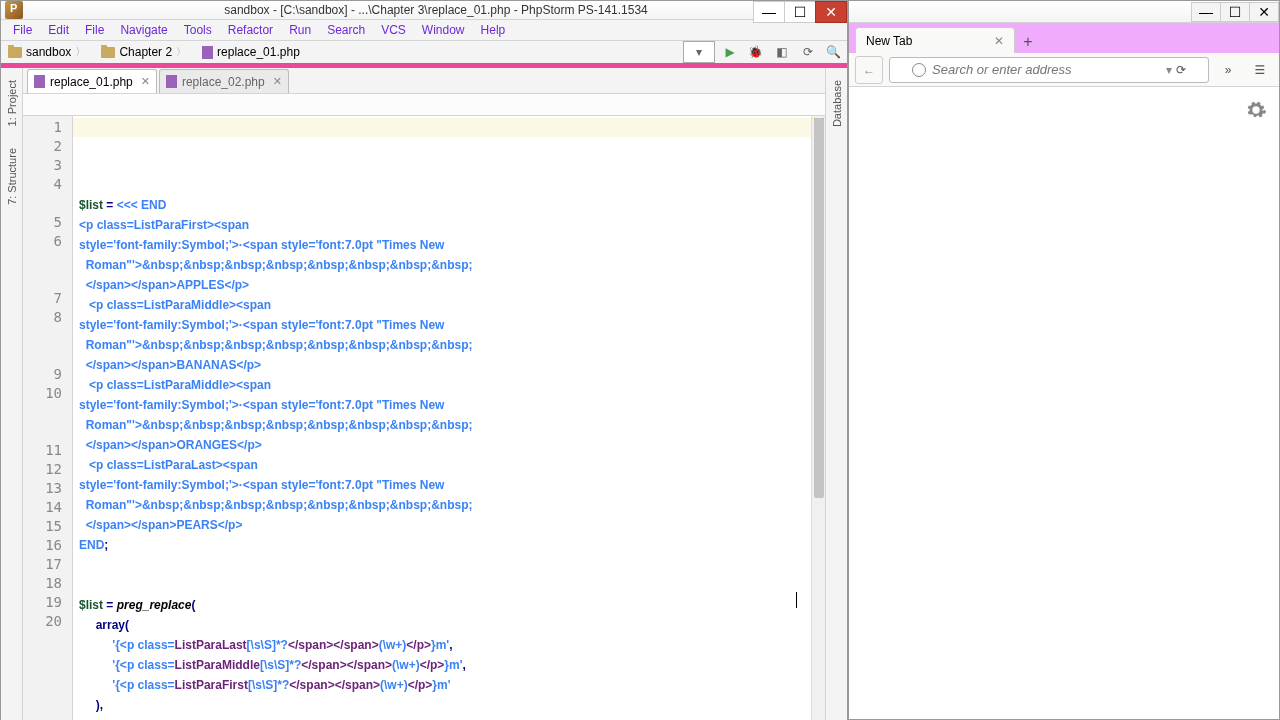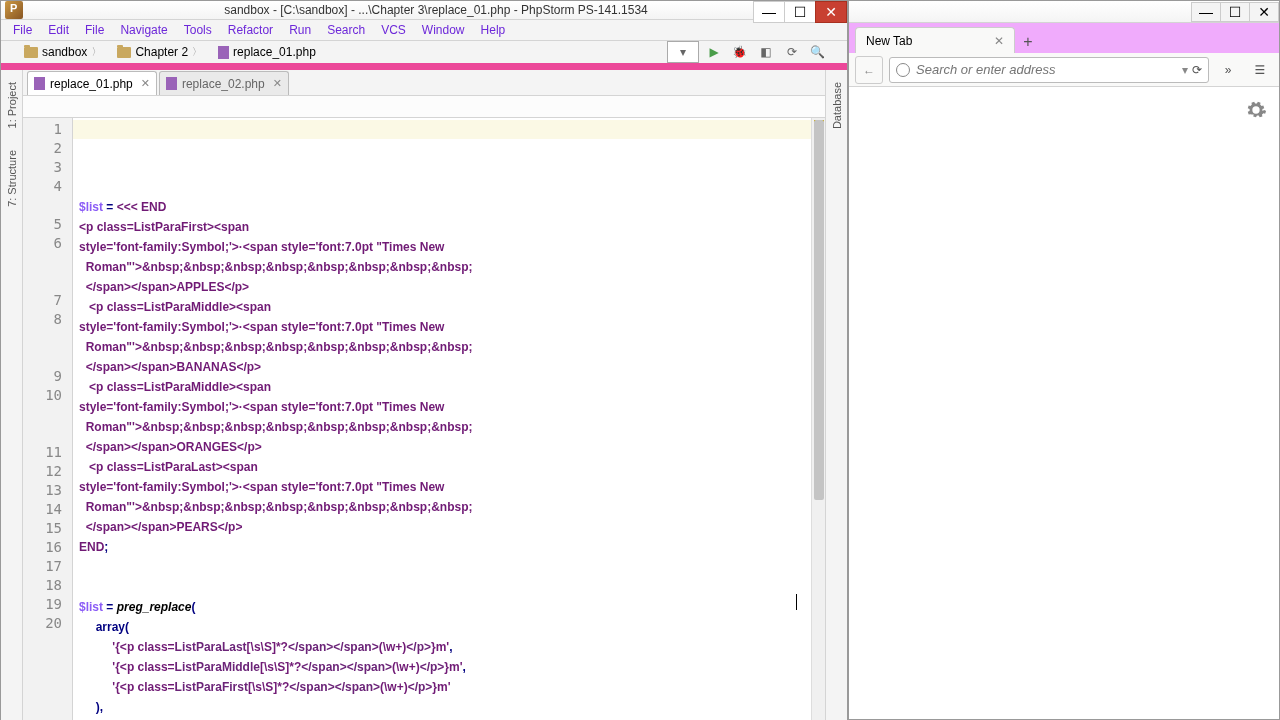--- a/index.html
+++ b/index.html
@@ -14,21 +14,21 @@
 .title-text { flex:1; text-align:center; color:#333; font-size:12px; }
 .win-btns { display:flex; position:absolute; right:0; top:0; }
 .win-btn { width:32px; height:22px; display:flex; align-items:center; justify-content:center; font-size:14px; background:#fff; border:1px solid #ccc; margin-left:-1px; }
 .win-btn.close { background:#c84031; color:#fff; border-color:#a8301f; }
 
 
 .menubar { height:24px; display:flex; align-items:center; padding:0 4px; border-bottom:1px solid #d4d4d4; background:#f4f4f4; }
 .menu-item { padding:3px 8px; color:#6d28d9; cursor:default; }
 
 
-.nav-row { height:30px; display:flex; align-items:center; padding:0 16px; border-bottom:7px solid #ec4899; background:#f4f4f4; }
+.nav-row { height:30px; display:flex; align-items:center; padding:0 0; border-bottom:5px solid #ec4899; background:#f4f4f4; }
 .crumb { display:flex; align-items:center; padding:2px 6px; border:1px solid transparent; border-radius:3px; margin-right:2px; }
 .crumb .folder-ic { width:14px; height:11px; background:#c9a85f; border-radius:1px; margin-right:4px; position:relative; }
 .crumb .folder-ic::before { content:""; position:absolute; top:-2px; left:0; width:6px; height:2px; background:#c9a85f; border-radius:1px 1px 0 0; }
 .crumb .file-ic { width:11px; height:13px; background:#9a63b8; margin-right:4px; }
 .crumb .chev { margin-left:4px; color:#888; font-size:10px; }
 .nav-row .spacer { flex:1; }
 .tb-btn { width:22px; height:22px; display:flex; align-items:center; justify-content:center; margin:0 2px; color:#666; border:1px solid transparent; }
 .tb-btn.run { color:#4a9d4a; }
 .tb-btn.dropdown { width:32px; border:1px solid #aaa; background:#fff; }
 
@@ -46,40 +46,40 @@
 .tab-row .inactive { background:#eaeaea; color:#666; }
 
 .crumb-bar { height:22px; border-bottom:1px solid #d4d4d4; background:#fcfcfc; }
 
 .code-scroll { flex:1; display:flex; overflow:hidden; position:relative; }
 .gutter { width:50px; background:#f2f2f2; border-right:1px solid #d4d4d4; text-align:right; padding:2px 10px 2px 2px; font-family:Consolas,monospace; font-size:14px; color:#888; line-height:19px; }
 .code { flex:1; padding:2px 6px; font-family:Consolas,monospace; font-size:14px; line-height:19px; color:#000; white-space:pre; position:relative; }
 .code .line1bg { position:absolute; left:0; top:2px; right:0; height:19px; background:#fbf9e5; z-index:0; }
 .code pre { position:relative; z-index:1; margin:0; font-family:inherit; font-size:inherit; }
 .kw { color:#000080; font-weight:bold; }
-.var { color:#8b5cf6; }
-.str { color:#701a75; font-weight:bold; }
+.var { color:#14532d; }
+.str { color:#3b82f6; font-weight:bold; }
 .fn { color:#000; font-style:italic; }
 .cls { color:#6b2478; font-weight:bold; }
 .scrollbar-v { width:14px; background:#f0f0f0; border-left:1px solid #ddd; position:relative; }
 .scroll-thumb { position:absolute; top:2px; left:2px; width:10px; height:380px; background:#c4c4c4; border-radius:2px; }
 .marker { position:absolute; right:1px; top:2px; width:10px; height:10px; background:#fff2a8; border:1px solid #ccaa00; }
 
 .caret-line { position:absolute; right:14px; top:476px; width:1px; height:16px; background:#000; }
 
 
 .b-titlebar { height:22px; background:linear-gradient(#fff,#f4f4f4); display:flex; justify-content:flex-end; align-items:center; border-bottom:1px solid #d4d4d4; }
 .b-titlebar .win-btn { width:30px; height:20px; background:#f4f4f4; border:1px solid #ccc; }
 .b-tabrow { height:30px; background:#f0abfc; display:flex; align-items:flex-end; padding-left:6px; }
 .b-tab { height:26px; background:#f9f9f8; border:1px solid #ccc; border-bottom:none; border-radius:4px 4px 0 0; padding:0 10px; display:flex; align-items:center; min-width:160px; }
 .b-tab .close-x { margin-left:auto; color:#888; }
 .b-newtab { width:26px; height:22px; display:flex; align-items:center; justify-content:center; color:#555; font-size:16px; }
 .b-addrrow { height:34px; background:#f9f9f8; border-bottom:1px solid #d4d4d4; display:flex; align-items:center; padding:0 6px; gap:6px; }
 .b-back { width:28px; height:28px; border:1px solid #ccc; border-radius:3px; display:flex; align-items:center; justify-content:center; color:#888; }
-.b-addr { flex:1; height:26px; border:1px solid #bbb; border-radius:3px; display:flex; align-items:center; padding:0 6px; background:#fff; }
+.b-addr { flex:1; height:26px; border:1px solid #bbb; border-radius:3px; display:flex; align-items:center; padding:0 22px; background:#fff; }
 .b-addr .globe { width:14px; height:14px; border:1px solid #888; border-radius:50%; margin-right:6px; position:relative; }
 .b-addr input { flex:1; border:none; outline:none; font-style:italic; color:#888; font-size:13px; }
 .b-addr .dd { color:#888; margin:0 4px; }
 .b-reload { color:#555; }
 .b-btn { width:26px; height:26px; display:flex; align-items:center; justify-content:center; color:#555; border:1px solid transparent; }
 .b-content { flex:1; background:#fff; position:relative; }
 .b-gear { position:absolute; top:12px; right:12px; width:22px; height:22px; }
 .gear-svg { width:100%; height:100%; }
 </style>
 </head>

